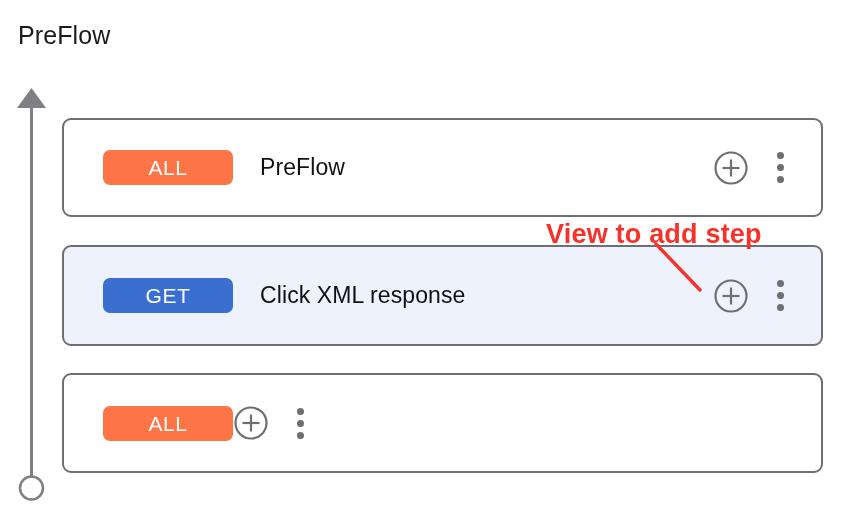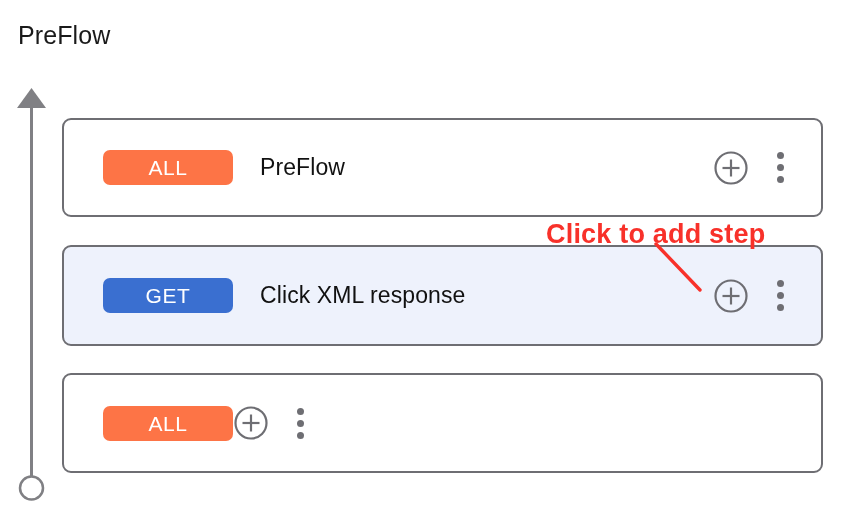--- a/index.html
+++ b/index.html
@@ -216,18 +216,18 @@
         <span class="kebab-btn">
           <i></i>
           <i></i>
           <i></i>
         </span>
       </div>
     </div>
 
   </div>
 
-  <div class="annotation-text">Click to add step</div>
+  <div class="annotation-text">View to add step</div>
   <svg class="annotation-line" viewBox="0 0 80 62">
     <line x1="16" y1="6" x2="60" y2="52" stroke="#f8312a" stroke-width="3.4" stroke-linecap="round"></line>
   </svg>
 
 </div>
 
 </body></html>

